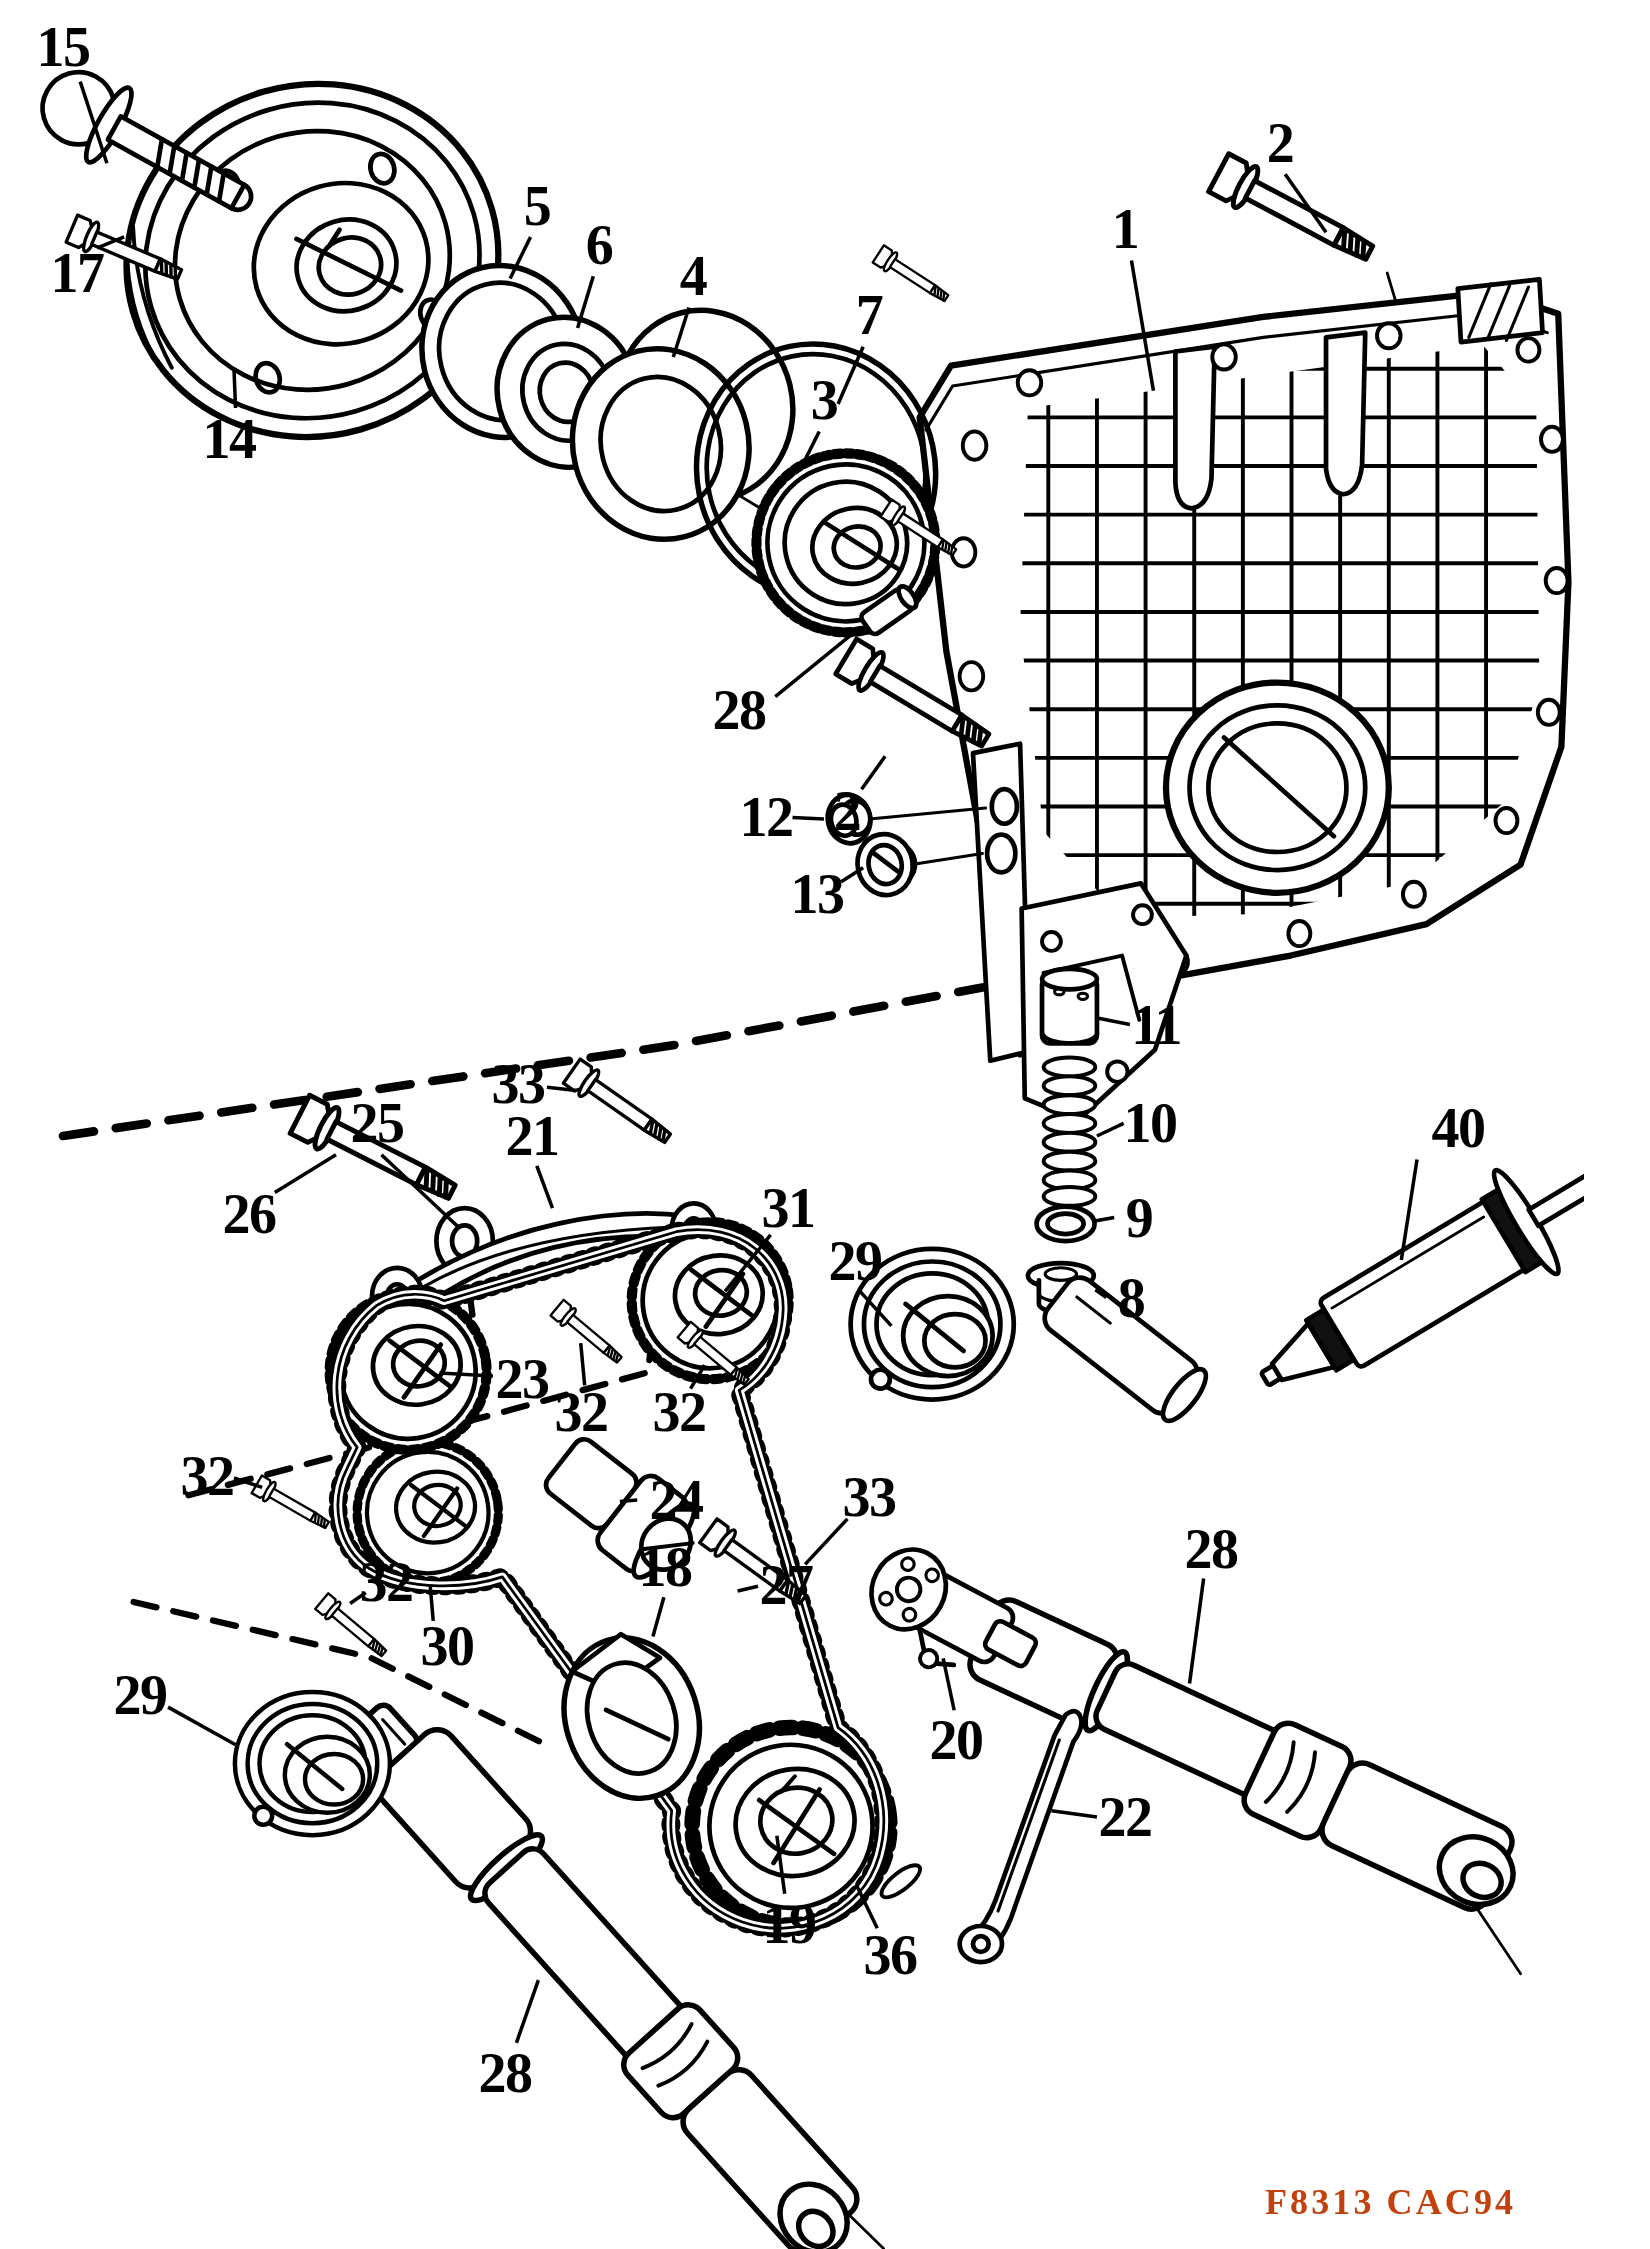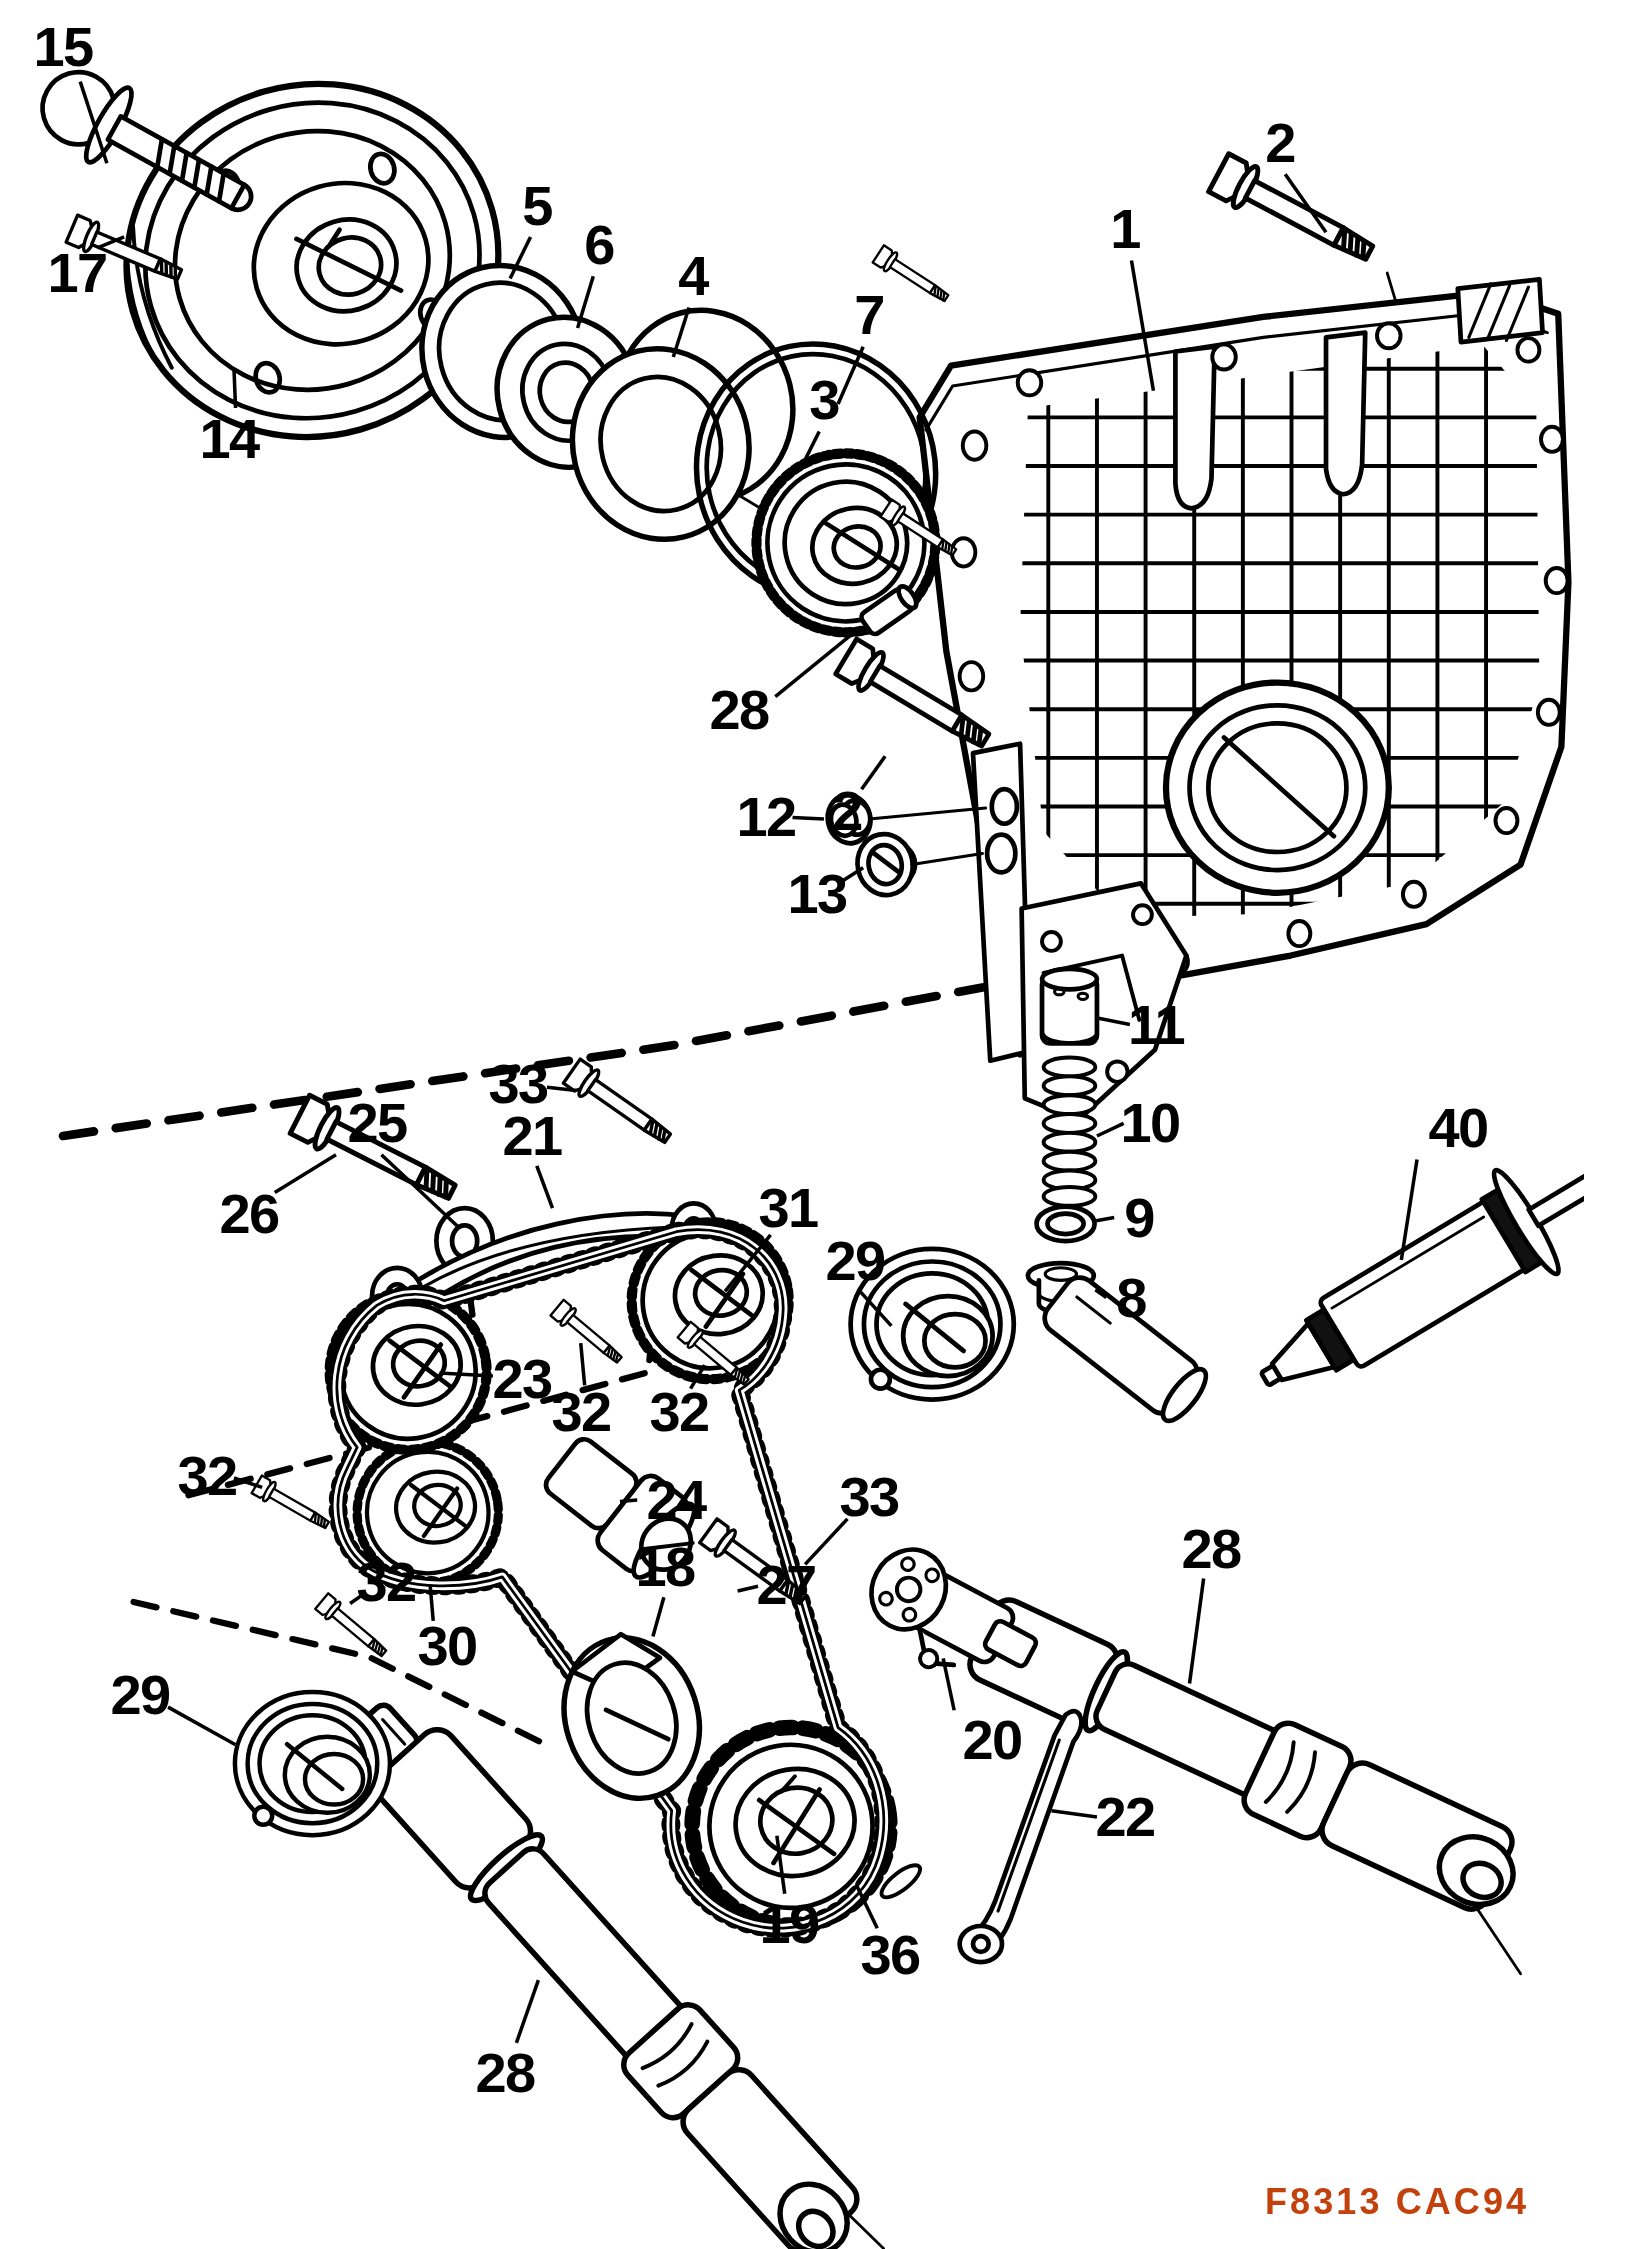--- a/index.html
+++ b/index.html
@@ -1,17 +1,17 @@
 <!DOCTYPE html>
 <html style="font-size:12.6px"><head>
 <meta charset="utf-8">
 <style>
   html,body{margin:0;padding:0;background:#fff;}
   #canvas{position:relative;width:1584px;height:2250px;background:#fff;
-          font-family:Liberation Sans, sans-serif;overflow:hidden;}
+          font-family:Liberation Serif, serif;overflow:hidden;}
   #art,#overlay{position:absolute;left:0;top:0;width:1651px;height:2250px;}
   #overlay{pointer-events:none;}
   .callout{position:absolute;transform:translate(-50%,-50%);font-weight:700;
            font-size:56px;line-height:1;color:#000;letter-spacing:-1.6px;white-space:nowrap;}
   #footer-code{position:absolute;left:1265px;top:2181px;font-weight:700;
                font-size:36px;letter-spacing:3.1px;color:#c2410c;}
   #art *{vector-effect:none;}
 </style>
 </head>
 <body>
@@ -407,21 +407,21 @@
       <div class="callout" style="left: 855px; top: 1261px;">29</div>
       <div class="callout" style="left: 522px; top: 1379px;">23</div>
       <div class="callout" style="left: 207px; top: 1476px;">32</div>
       <div class="callout" style="left: 386px; top: 1582px;">32</div>
       <div class="callout" style="left: 581px; top: 1412px;">32</div>
       <div class="callout" style="left: 679px; top: 1412px;">32</div>
       <div class="callout" style="left: 447px; top: 1646px;">30</div>
       <div class="callout" style="left: 667px; top: 1500px; margin-left: 9px;">24</div>
       <div class="callout" style="left: 665px; top: 1567px;">18</div>
       <div class="callout" style="left: 786px; top: 1585px;">27</div>
-      <div class="callout" style="left: 956px; top: 1740px; margin-left: 36px;">20</div>
+      <div class="callout" style="left: 956px; top: 1740px;">20</div>
       <div class="callout" style="left: 1125px; top: 1817px;">22</div>
       <div class="callout" style="left: 789px; top: 1924px; text-align: center;">19</div>
       <div class="callout" style="left: 890px; top: 1955px;">36</div>
       <div class="callout" style="left: 1211px; top: 1549px;">28</div>
       <div class="callout" style="left: 505px; top: 2073px;">28</div>
       <div class="callout" style="left: 140px; top: 1695px;">29</div>
       <div class="callout" style="left: 869px; top: 1497px;">33</div>
     </div>
 
 <div id="footer-code">F8313 CAC94</div>

